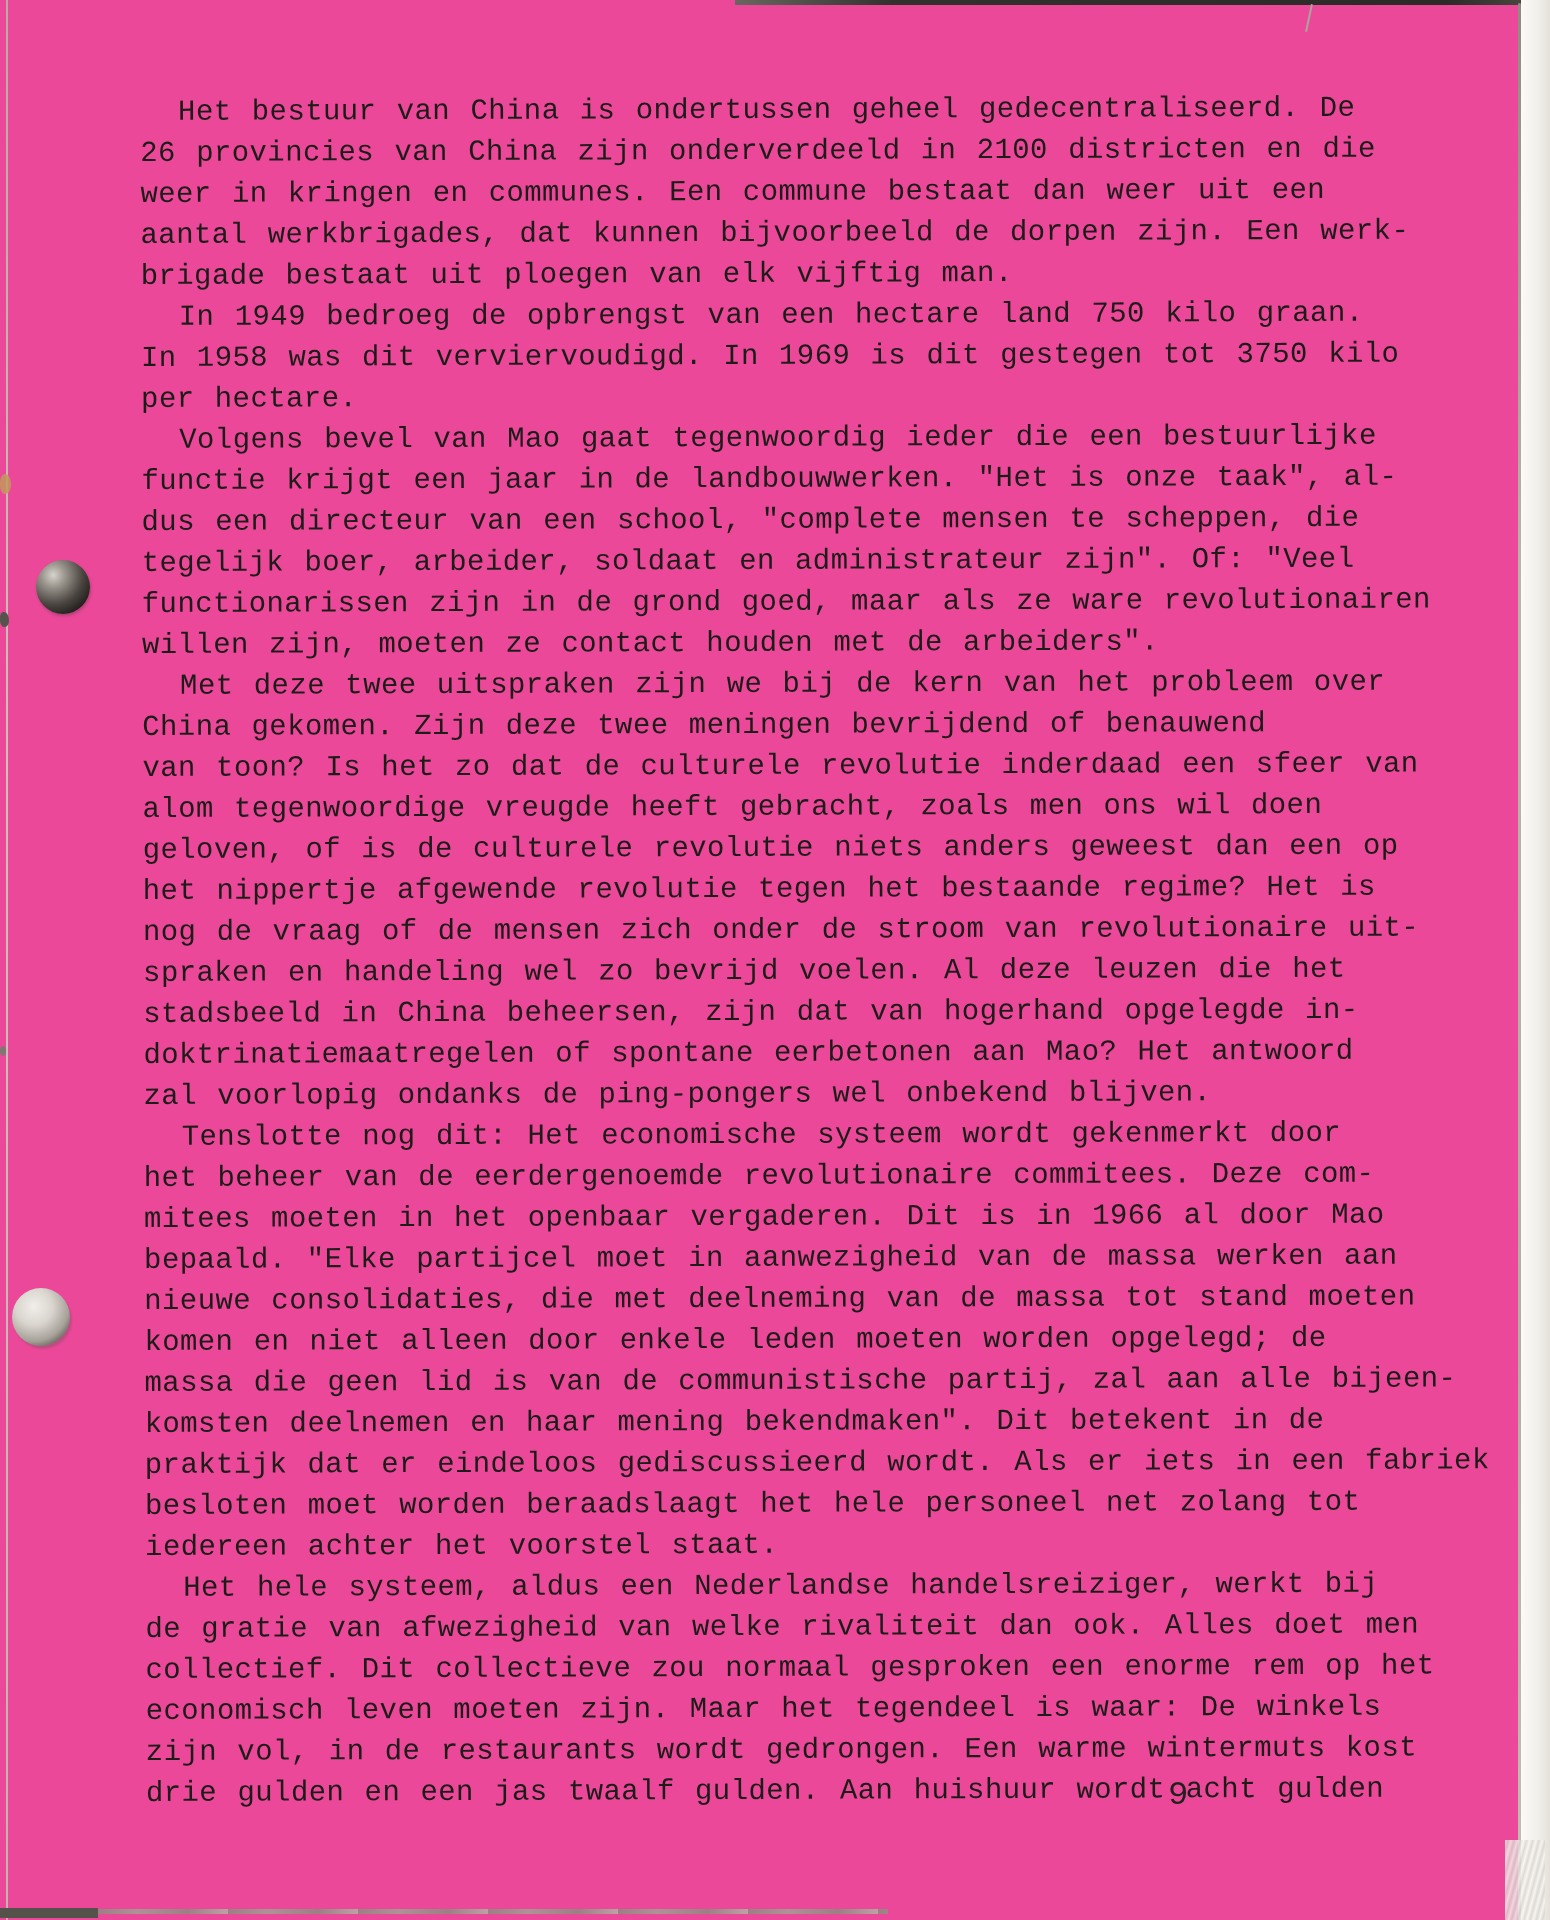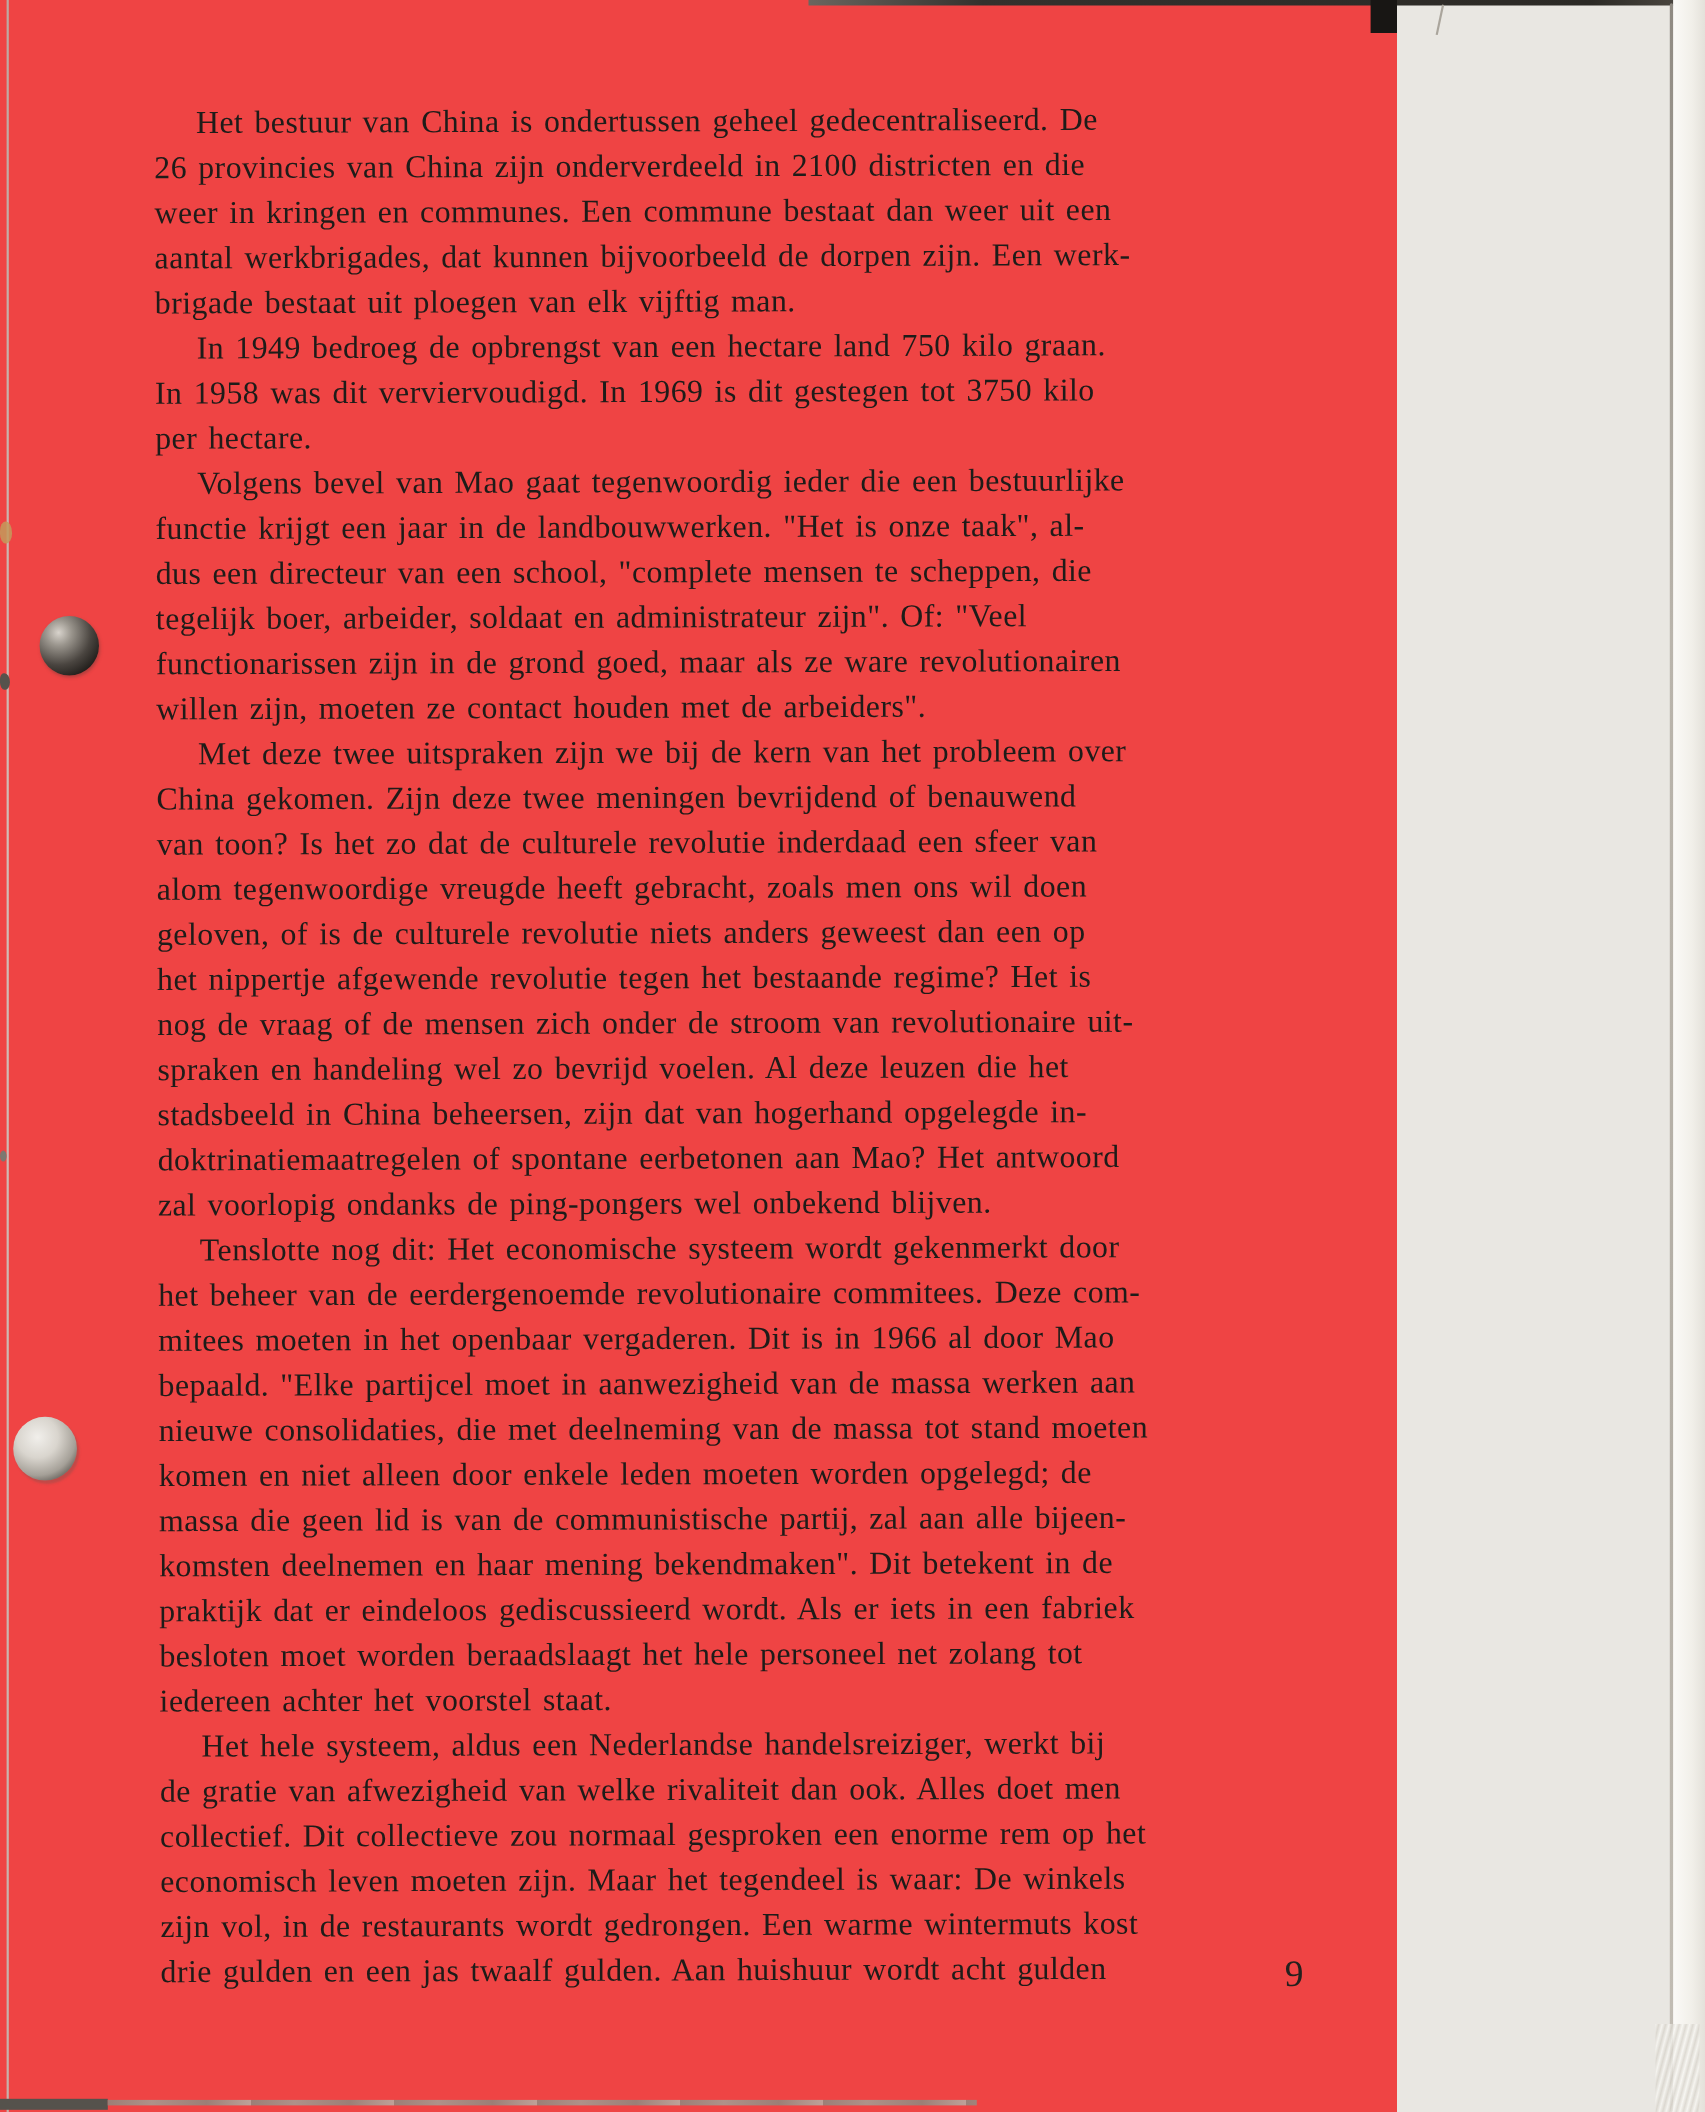--- a/index.html
+++ b/index.html
@@ -5,24 +5,24 @@
   html, body {
     margin: 0;
     padding: 0;
     width: 1550px;
     height: 1920px;
     overflow: hidden;
     background: #e9e7e2;
   }
   .page {
     position: relative;
-    width: 1270px;
+    width: 1550px;
     height: 1920px;
-    background: #ef4444;
-    font-family: Liberation Serif, serif;
+    background: #ec4899;
+    font-family: Liberation Mono, monospace;
     color: #1e1c19;
   }
   
   .top-edge-line {
     position: absolute;
     left: 735px; top: 0;
     width: 790px; height: 5px;
     background: linear-gradient(to right, #6a665f, #34312d 20%, #2c2a26 90%, #4a463f);
   }
   .corner-block-top-right {

